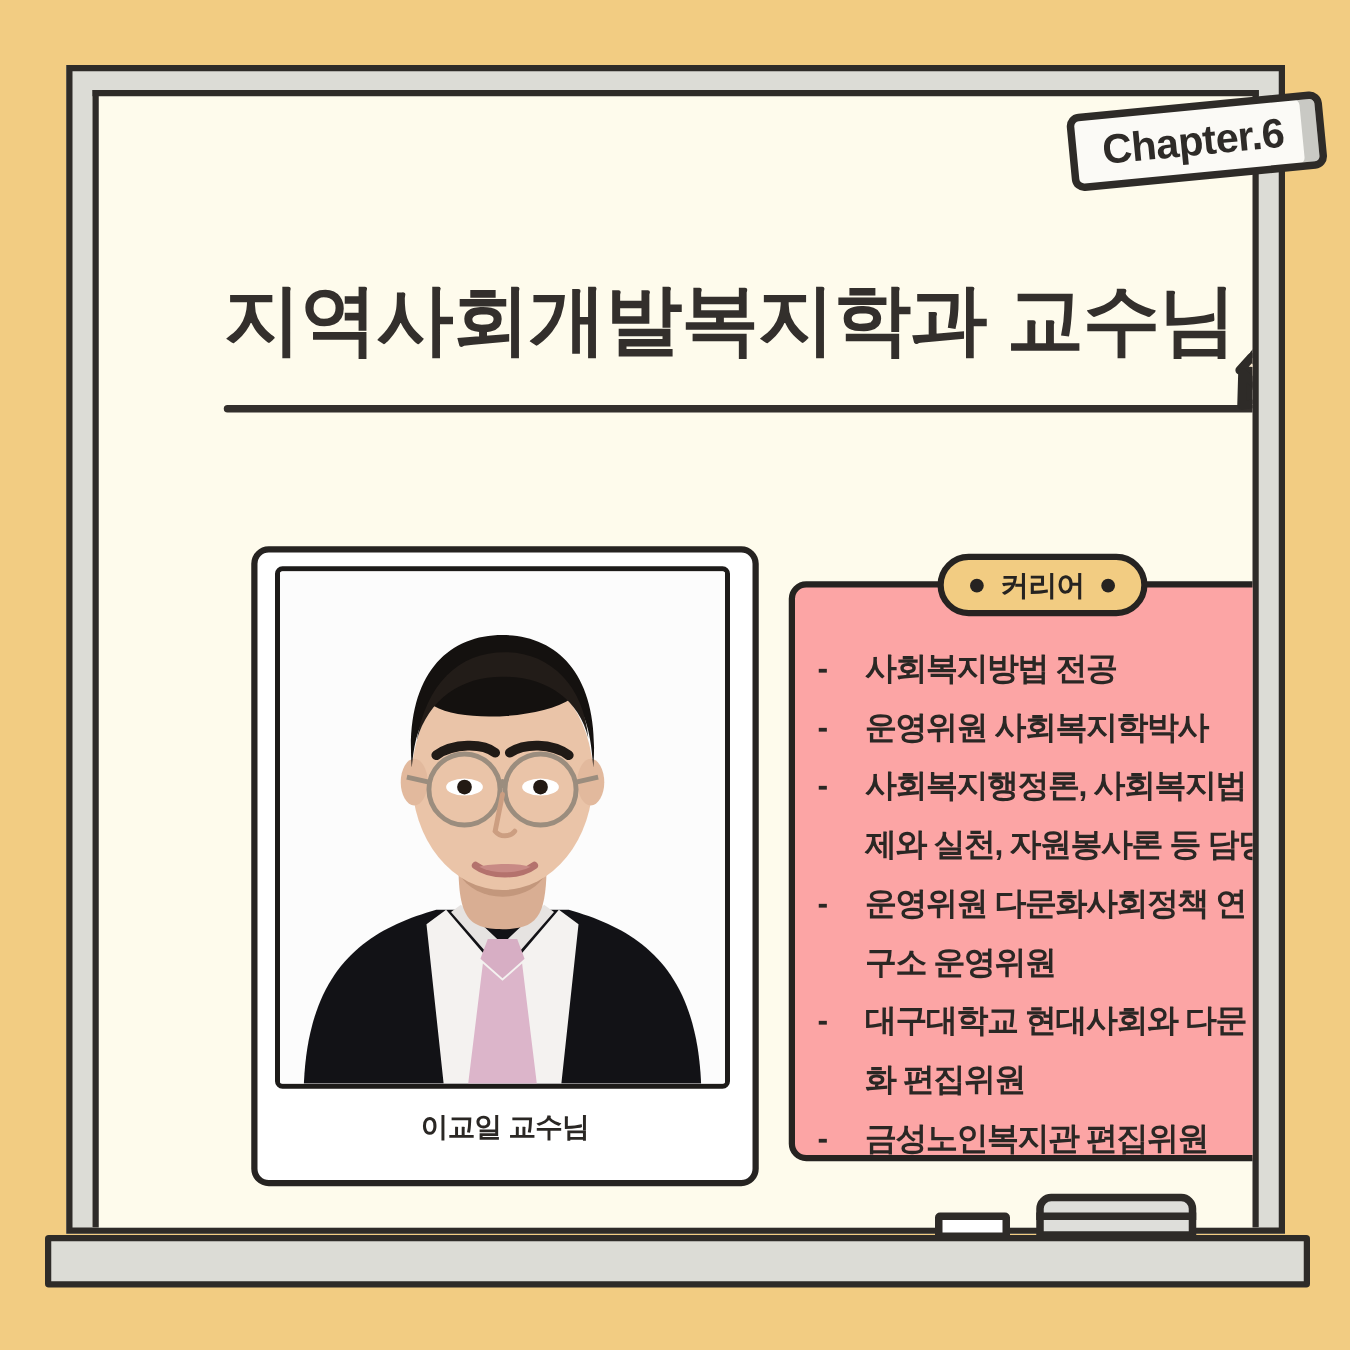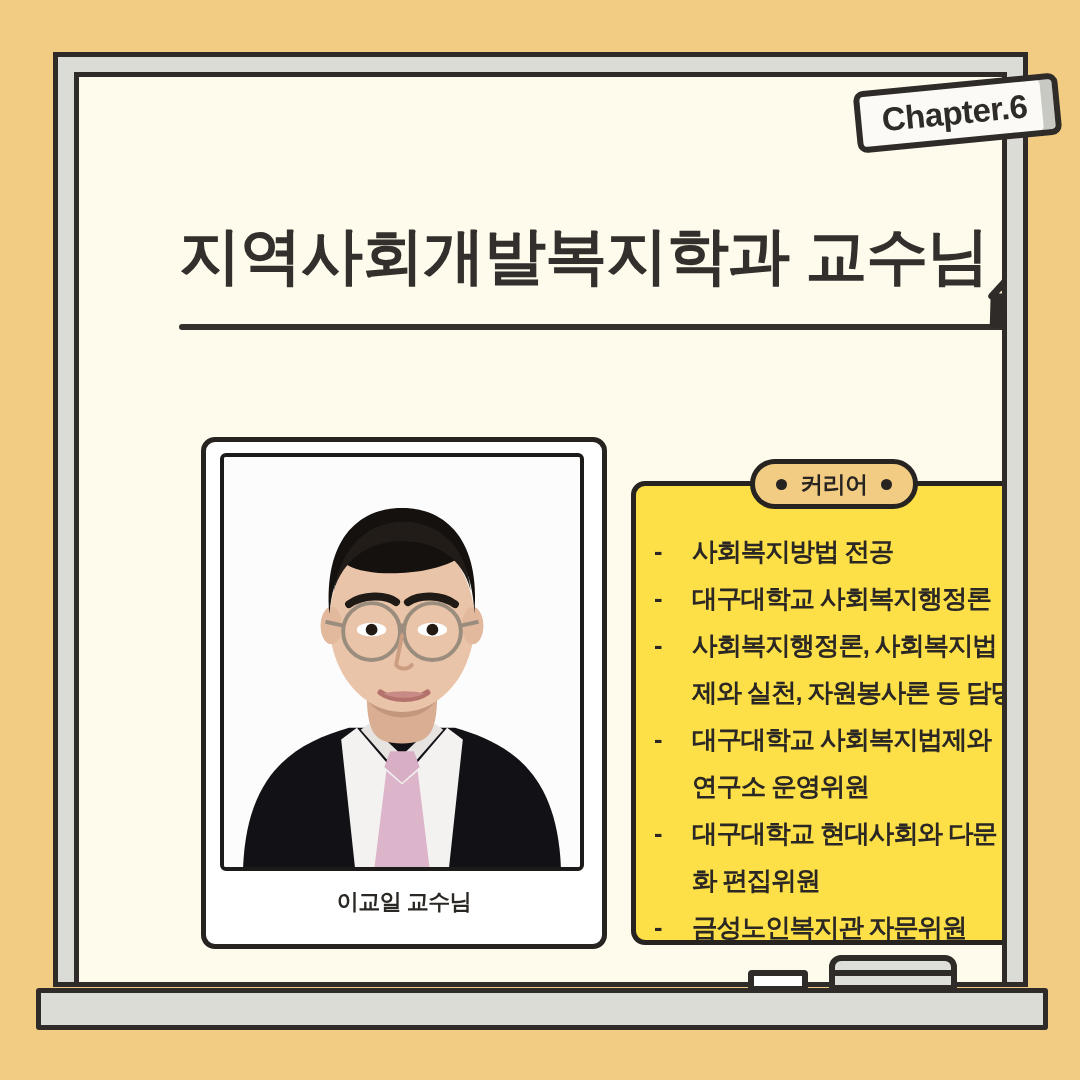--- a/index.html
+++ b/index.html
@@ -171,24 +171,24 @@
     font-size: 22px;
     font-weight: bold;
     color: #2A2724;
     letter-spacing: -0.5px;
   }
 
   
   #career-card {
     position: absolute;
     left: 552px;
-    top: 404px;
+    top: 388px;
     width: 406px;
     height: 464px;
-    background: #fde047;
+    background: #fca5a5;
     border: 5px solid #262321;
     border-radius: 14px;
   }
 
   #career-badge {
     position: absolute;
     left: 50%;
     transform: translateX(-50%);
     top: -27px;
     width: 168px;
@@ -314,37 +314,37 @@
         <span class="dot"></span>
       </div>
 
       <ul id="career-list">
         <li>
           <span class="dash">-</span>
           <span class="txt">사회복지방법 전공</span>
         </li>
         <li>
           <span class="dash">-</span>
-          <span class="txt">대구대학교 사회복지행정론</span>
+          <span class="txt">운영위원 사회복지학박사</span>
         </li>
         <li>
           <span class="dash">-</span>
           <span class="txt">사회복지행정론, 사회복지법제와 실천, 자원봉사론 등 담당</span>
         </li>
         <li>
           <span class="dash">-</span>
-          <span class="txt">대구대학교 사회복지법제와 연구소 운영위원</span>
+          <span class="txt">운영위원 다문화사회정책 연구소 운영위원</span>
         </li>
         <li>
           <span class="dash">-</span>
           <span class="txt">대구대학교 현대사회와 다문화 편집위원</span>
         </li>
         <li>
           <span class="dash">-</span>
-          <span class="txt">금성노인복지관 자문위원</span>
+          <span class="txt">금성노인복지관 편집위원</span>
         </li>
       </ul>
     </div>
 
   </div>
 </div>
 
 <div id="chapter-tag">
   <span id="chapter-tag-label">Chapter.6</span>
 </div>

